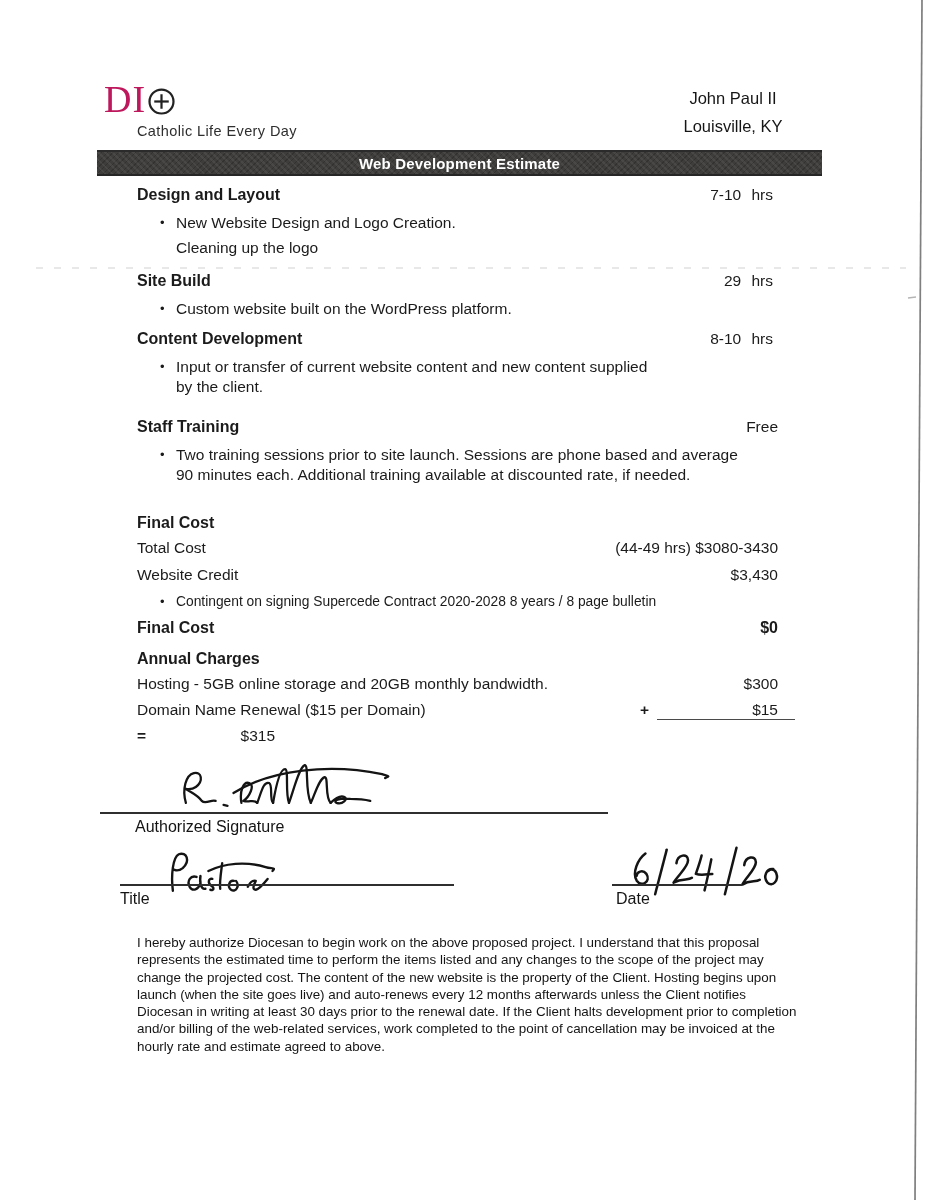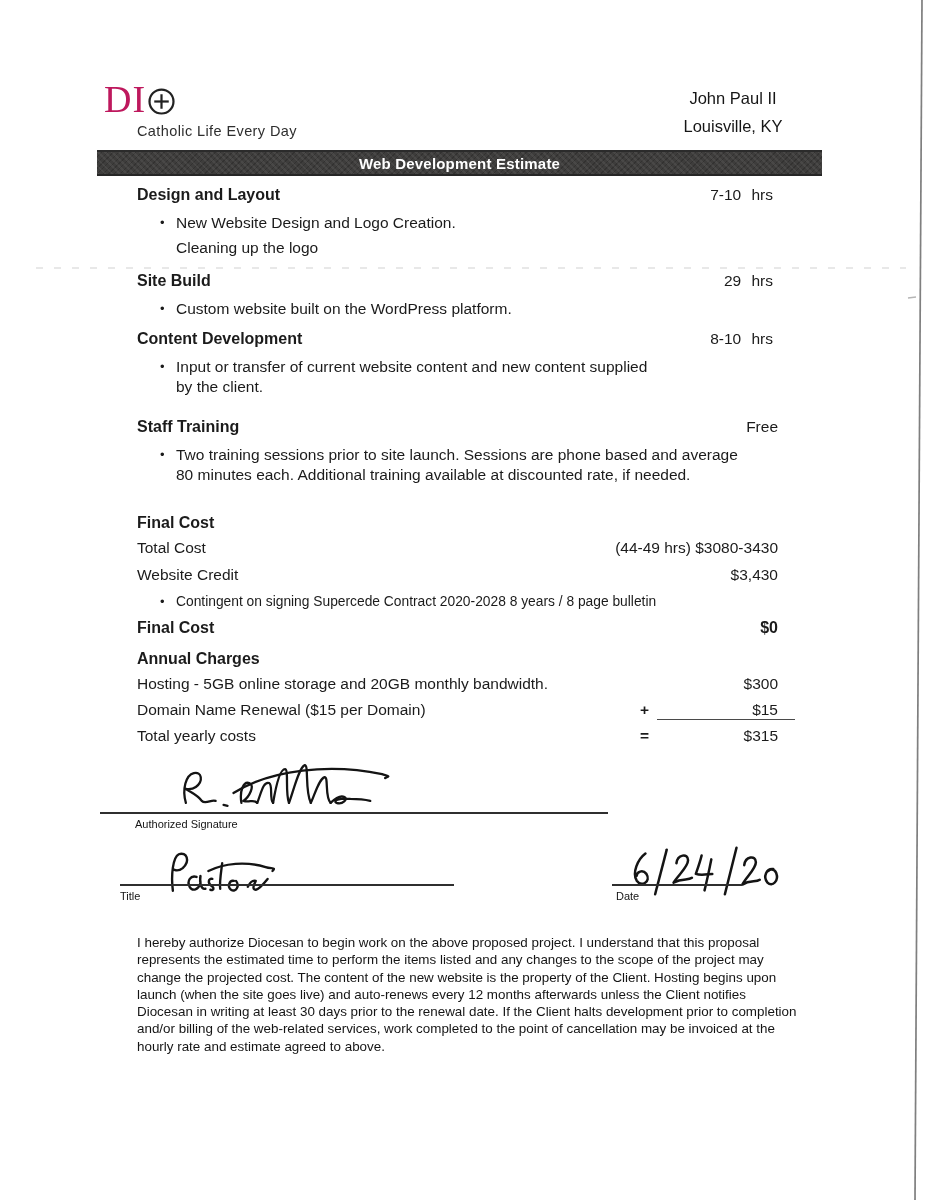--- a/index.html
+++ b/index.html
@@ -45,21 +45,21 @@
   .rowline.first{margin-top:7px;}
   .note-bullet .bt{font-size:13.8px;}
   .bold{font-weight:bold;font-size:16px;}
   .a-row{display:flex;align-items:baseline;font-size:15.5px;margin-top:8px;}
   .a-row .lbl{flex:1;}
   .a-row .op{width:18px;font-weight:bold;}
   .a-row .val{width:120px;text-align:right;}
   .sum-line{position:absolute;left:520px;width:138px;height:0;border-top:1.6px solid #4a4a4a;}
   
   .sig-line{position:absolute;height:0;border-top:2px solid #2f2f2f;}
-  .sig-label{position:absolute;font-size:11px;color:#141414;}
+  .sig-label{position:absolute;font-size:16px;color:#141414;}
   .hand{position:absolute;}
   .hand svg{display:block;}
   
   .legal{position:absolute;left:137px;top:934px;width:660px;
          font-size:13.4px;line-height:17.3px;color:#151515;}
   .artifacts{position:absolute;left:0;top:0;pointer-events:none;}
 </style>
 </head>
 <body>
 
@@ -120,21 +120,21 @@
       </div>
   </div>
 
   <div class="sec" style="top:418px">
     <div class="sec-head">
       <span class="h">Staff Training</span>
       <span class="v">Free</span>
     </div>
     <div class="bullet">
         <span class="dot">•</span>
-      <span class="bt w575">Two training sessions prior to site launch. Sessions are phone based and average 80 minutes each. Additional training available at discounted rate, if needed.</span>
+      <span class="bt w575">Two training sessions prior to site launch. Sessions are phone based and average 90 minutes each. Additional training available at discounted rate, if needed.</span>
       </div>
   </div>
 
   <div class="sec" style="top:514px">
     <div class="sec-head">
       <span class="h">Final Cost</span>
     </div>
     <div class="rowline first">
       <span>Total Cost</span>
       <span>(44-49 hrs) $3080-3430</span>
@@ -162,21 +162,20 @@
       <span class="op"></span>
       <span class="val">$300</span>
     </div>
     <div class="a-row">
       <span class="lbl">Domain Name Renewal ($15 per Domain)</span>
       <span class="op">+</span>
       <span class="val">$15</span>
     </div>
     <div class="sum-line" style="top:69px"></div>
     <div class="a-row">
-      <span class="lbl">Total yearly costs</span>
       <span class="op">=</span>
       <span class="val">$315</span>
     </div>
   </div>
 
   <div class="hand" style="left:172px;top:759px;">
     <svg width="228" height="56" viewBox="0 0 230 56" fill="none" stroke="#141414" stroke-width="2.3" stroke-linecap="round" stroke-linejoin="round">
       <path d="M14,44 C10,30 14,16 22,14 C30,12 32,22 24,28 C20,31 14,30 14,30 C20,34 26,36 30,42 C34,46 40,40 44,42"></path>
       <path d="M52,46 l4,1"></path>
       <path d="M62,34 C100,10 160,4 212,15 C218,17 221,17 215,19"></path>

